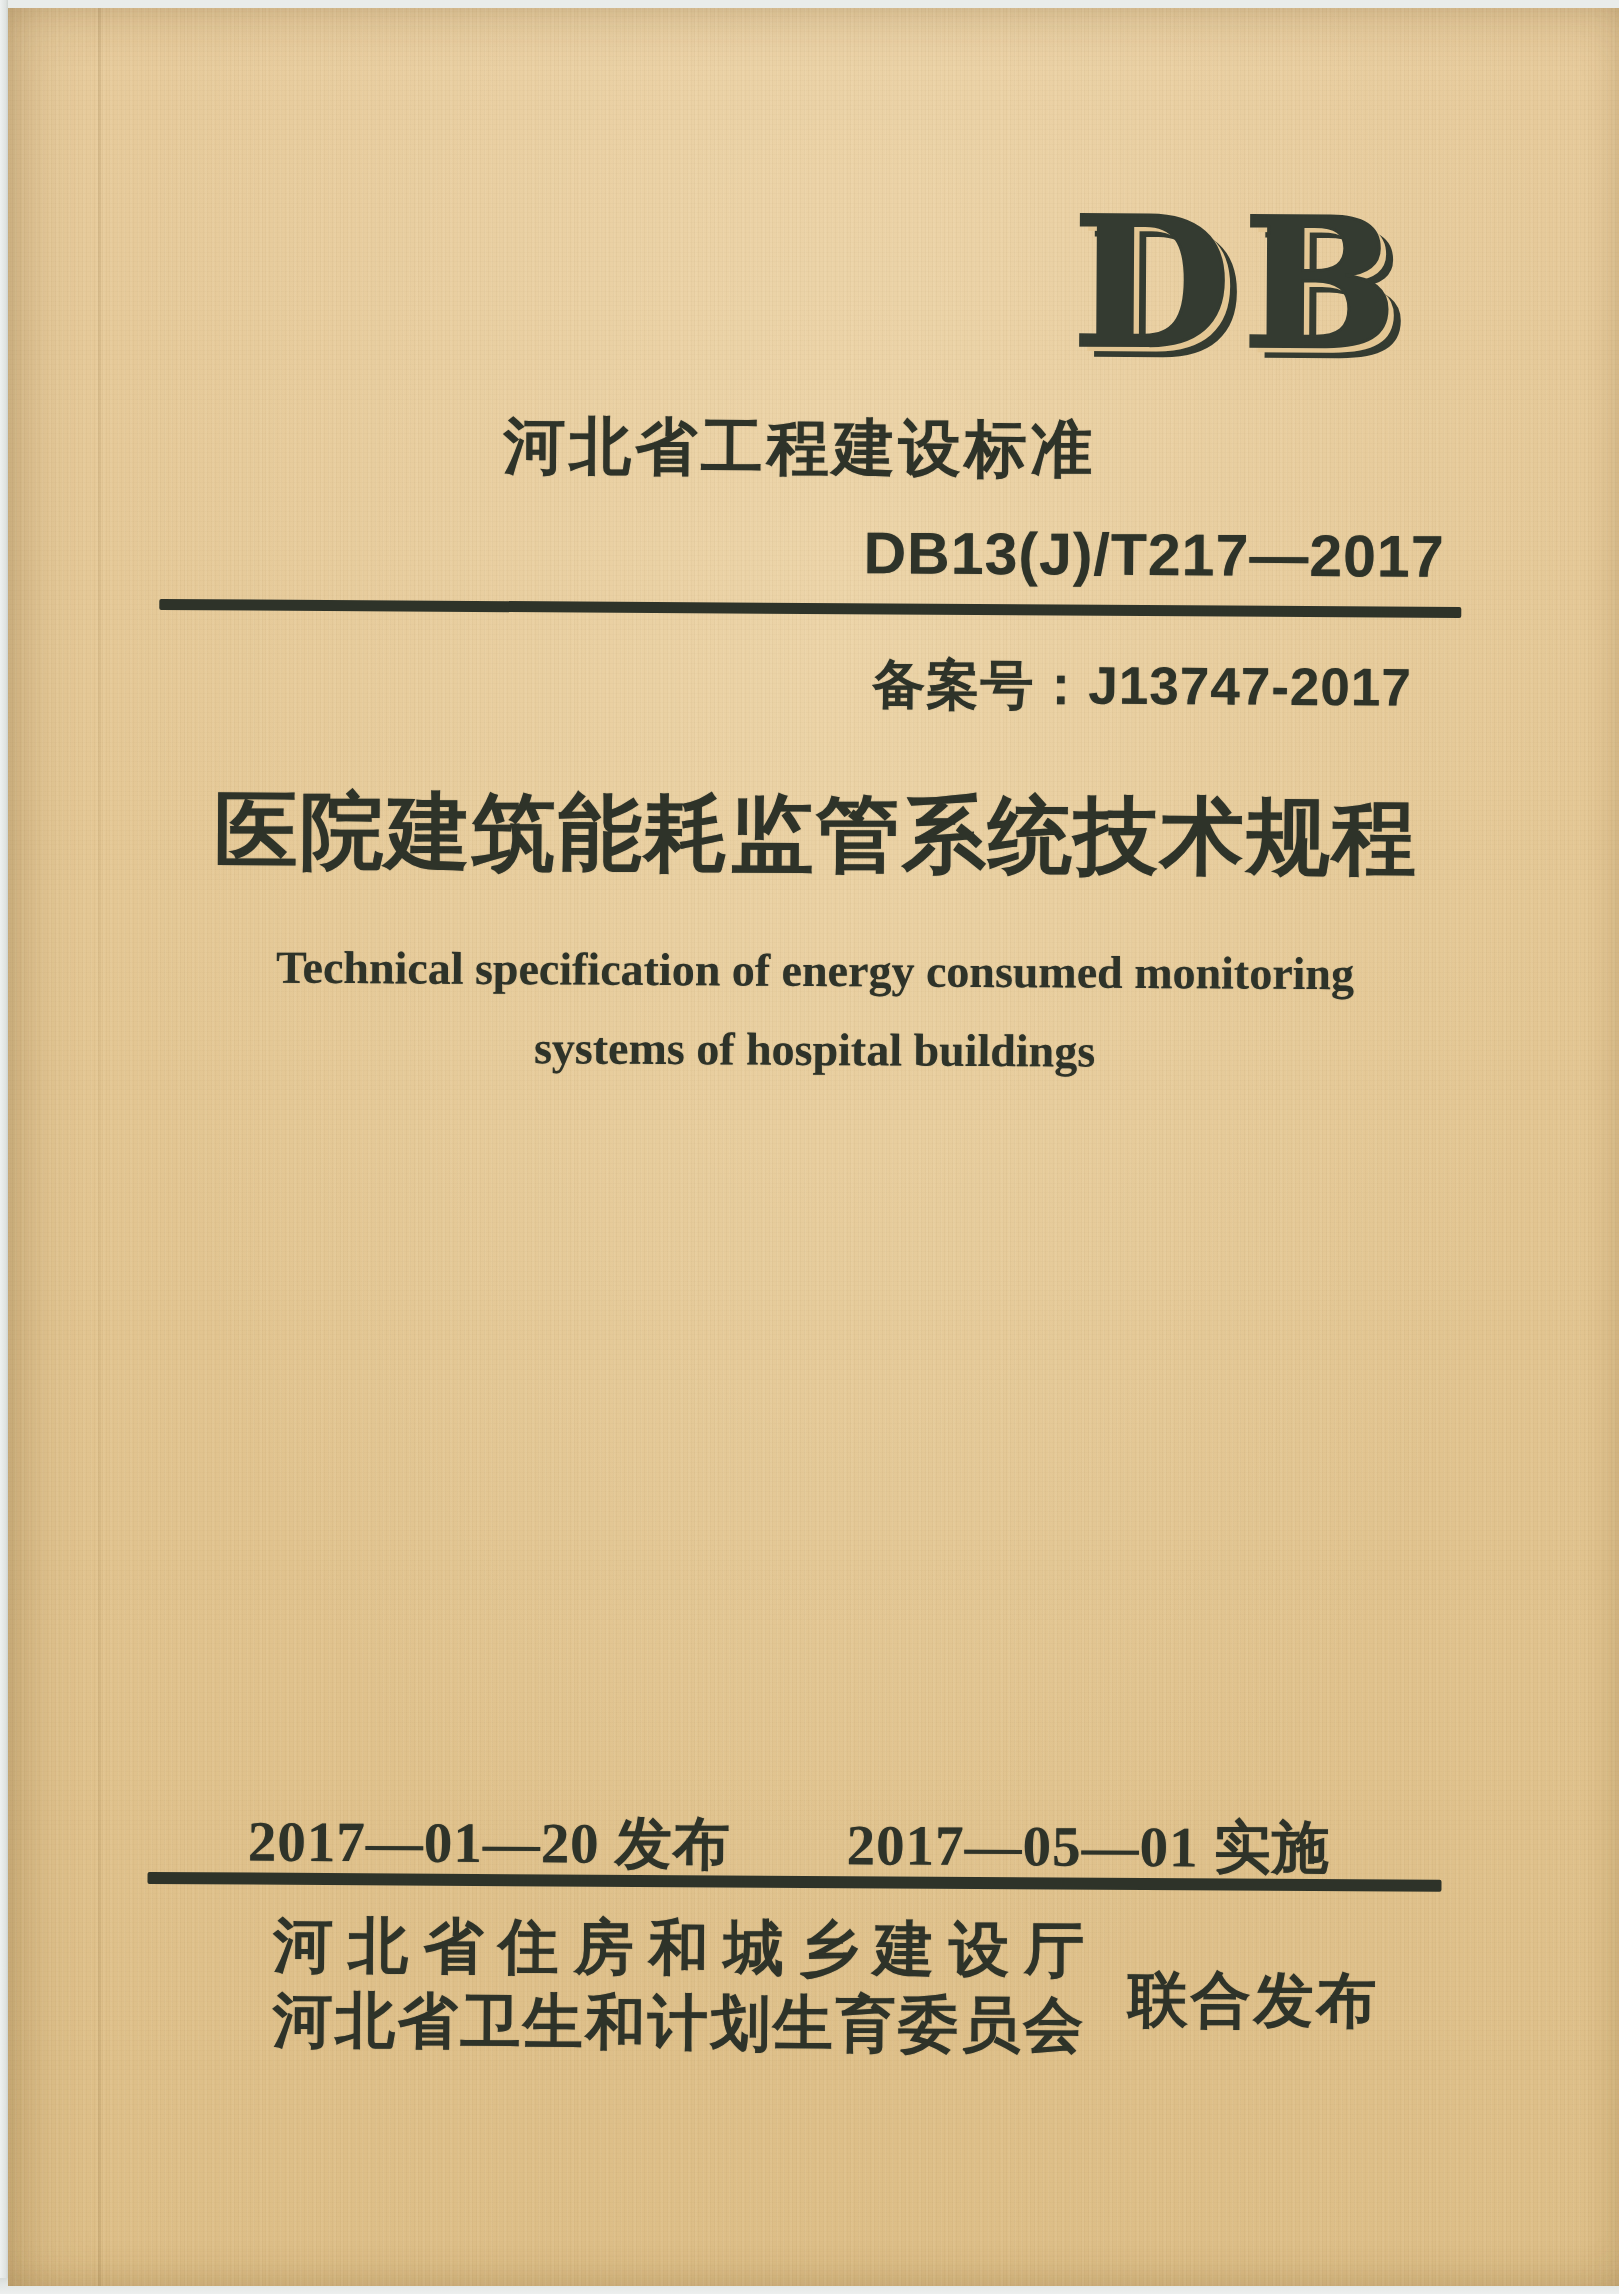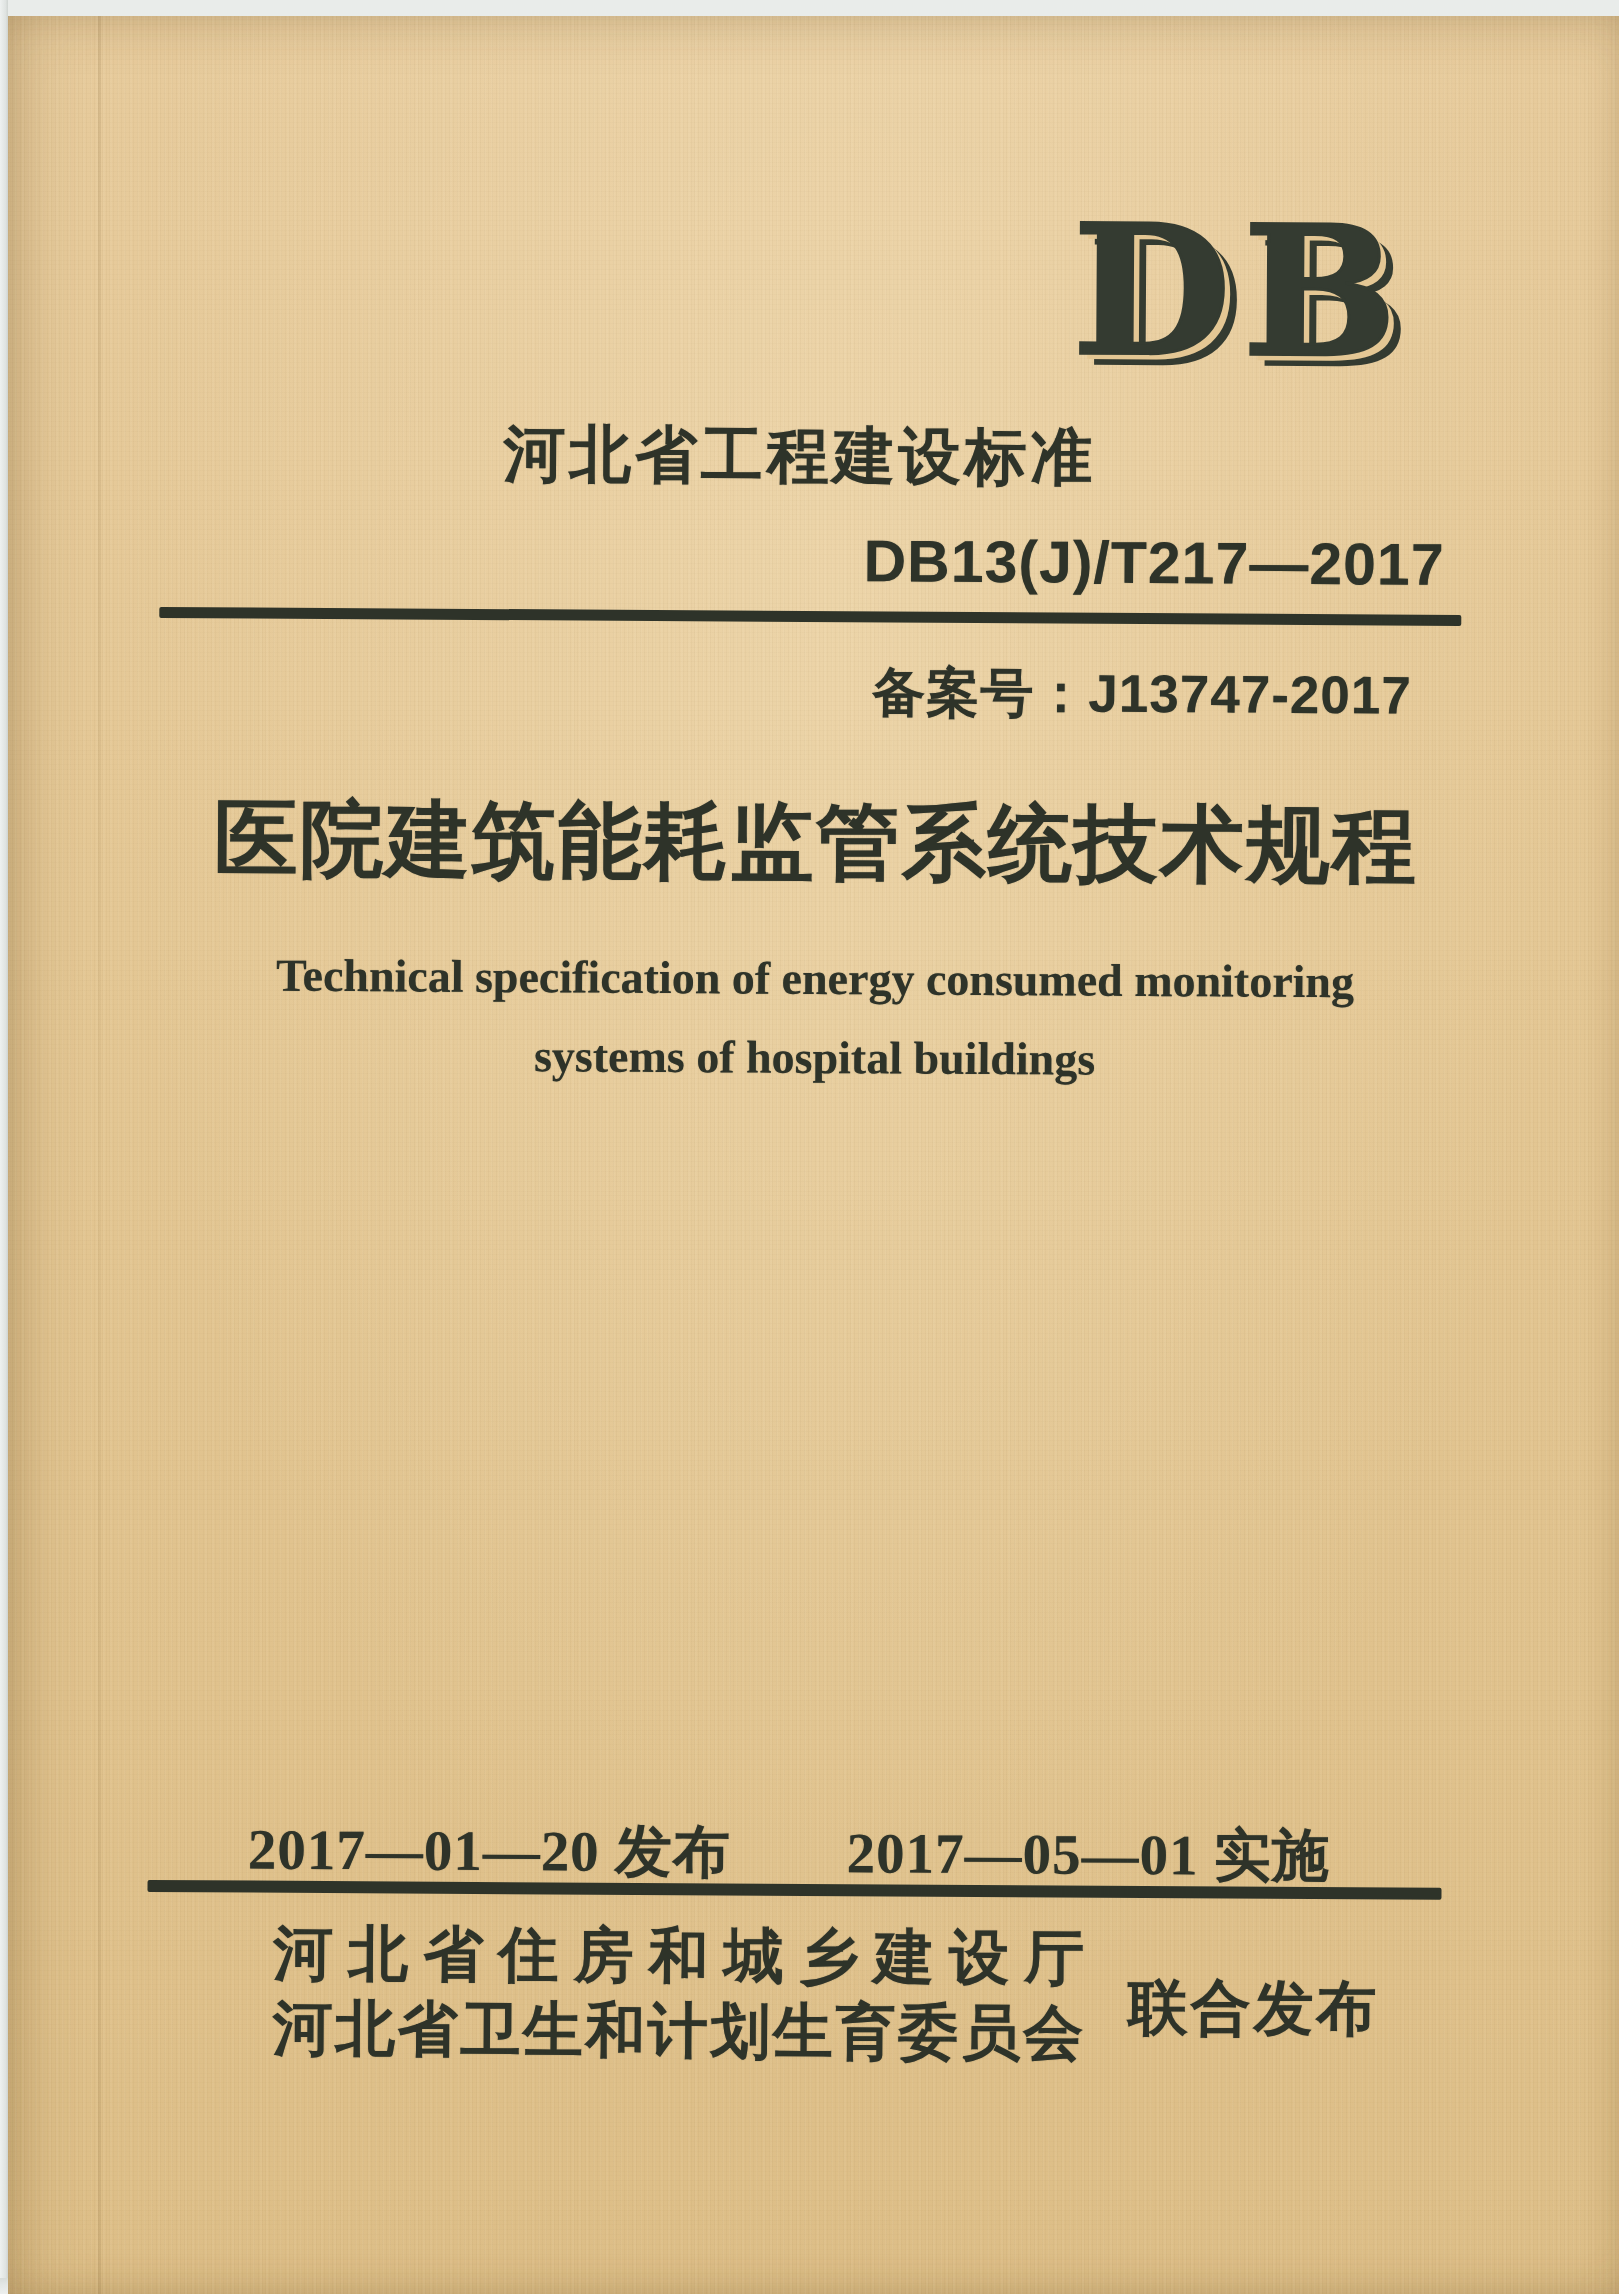--- a/index.html
+++ b/index.html
@@ -17,21 +17,21 @@
   .edge-left{
     position:absolute;left:0;top:0;width:7.8px;height:2295px;
     background:linear-gradient(90deg,#eef1f0,#dfe3e1 70%,#cfd4d1);
   }
   .edge-bottom{
     position:absolute;left:0;top:2278px;width:1620px;height:16.6px;
     background:linear-gradient(0deg,#eef0ef,#e3e7e5 60%,#d8dcd9);
   }
   
   .paper{
-    position:absolute;left:7.8px;top:16px;width:1612px;height:2278px;
+    position:absolute;left:7.8px;top:8px;width:1612px;height:2278px;
     background:
       radial-gradient(ellipse at 52% 26%, rgba(255,243,214,0.28), rgba(255,243,214,0) 62%),
       linear-gradient(180deg, #e7cb9c 0%, #e4c794 40%, #ddbe87 100%);
     box-shadow:
       inset 33px 0 68px -27px rgba(108,82,40,.30),
       inset -13.7px 0 45px -23.4px rgba(108,82,40,.22),
       inset 0 25px 68px -33px rgba(108,82,40,.20),
       inset 0 -17.6px 49px -27px rgba(108,82,40,.18);
   }
   

